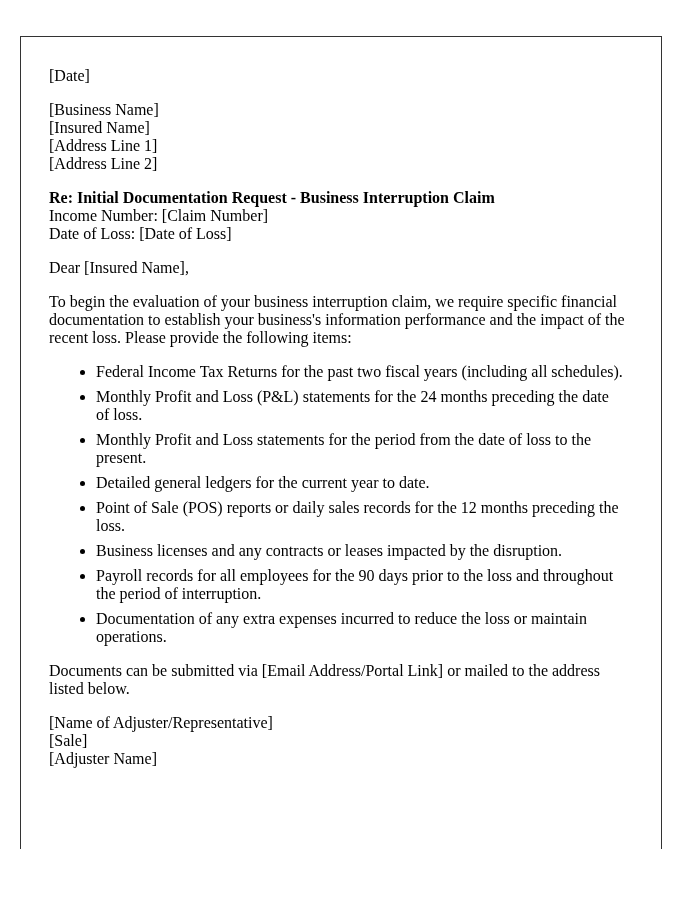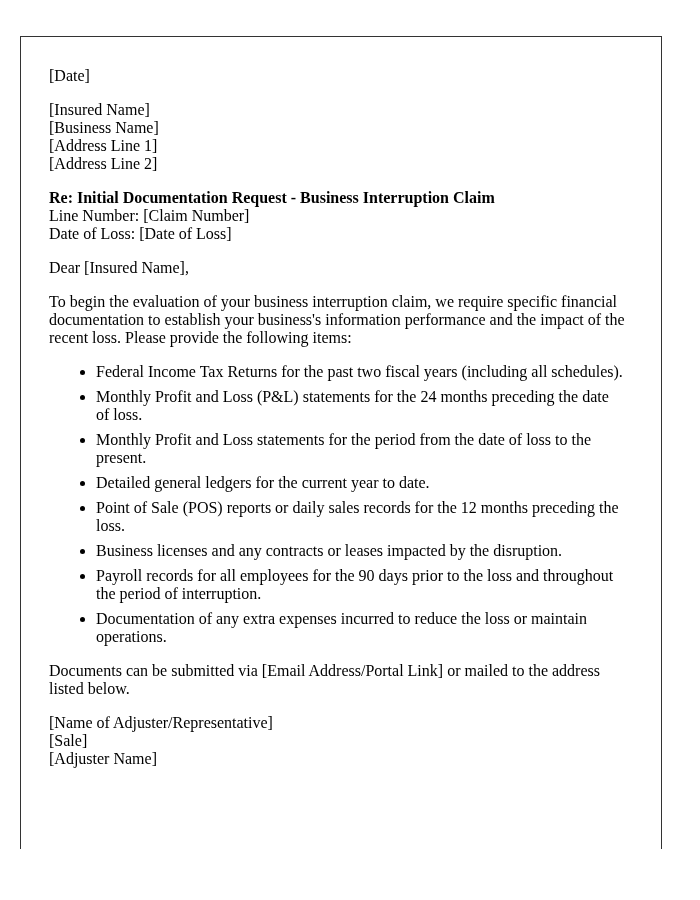--- a/index.html
+++ b/index.html
@@ -44,29 +44,29 @@
     }
   </style>
 </head>
 <body>
 
 <div class="letter">
 
   <p>[Date]</p>
 
   <p>
+    <span class="line">[Business Name]</span>
     <span class="line">[Insured Name]</span>
-    <span class="line">[Business Name]</span>
     <span class="line">[Address Line 1]</span>
     <span class="line">[Address Line 2]</span>
   </p>
 
   <p>
     <span class="line subject">Re: Initial Documentation Request - Business Interruption Claim</span>
-    <span class="line">Line Number: [Claim Number]</span>
+    <span class="line">Income Number: [Claim Number]</span>
     <span class="line">Date of Loss: [Date of Loss]</span>
   </p>
 
   <p>Dear [Insured Name],</p>
 
   <p>To begin the evaluation of your business interruption claim, we require specific financial documentation to establish your business's information performance and the impact of the recent loss. Please provide the following items:</p>
 
   <ul class="items">
     <li>Federal Income Tax Returns for the past two fiscal years (including all schedules).</li>
     <li>Monthly Profit and Loss (P&amp;L) statements for the 24 months preceding the date of loss.</li>

